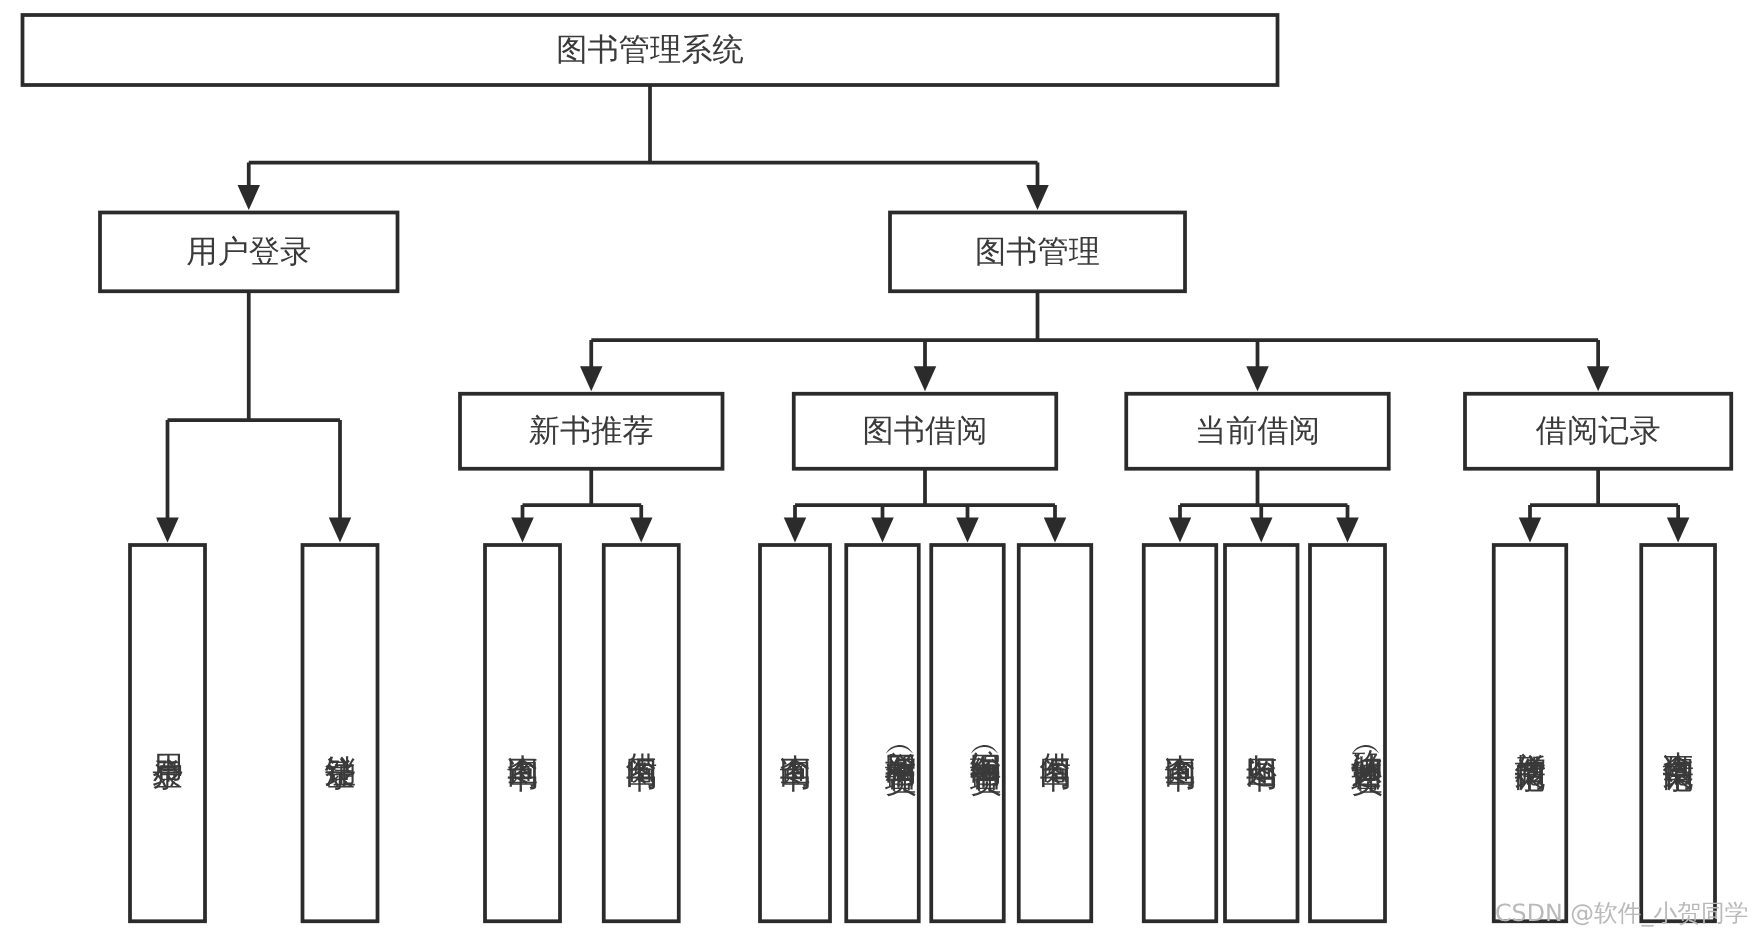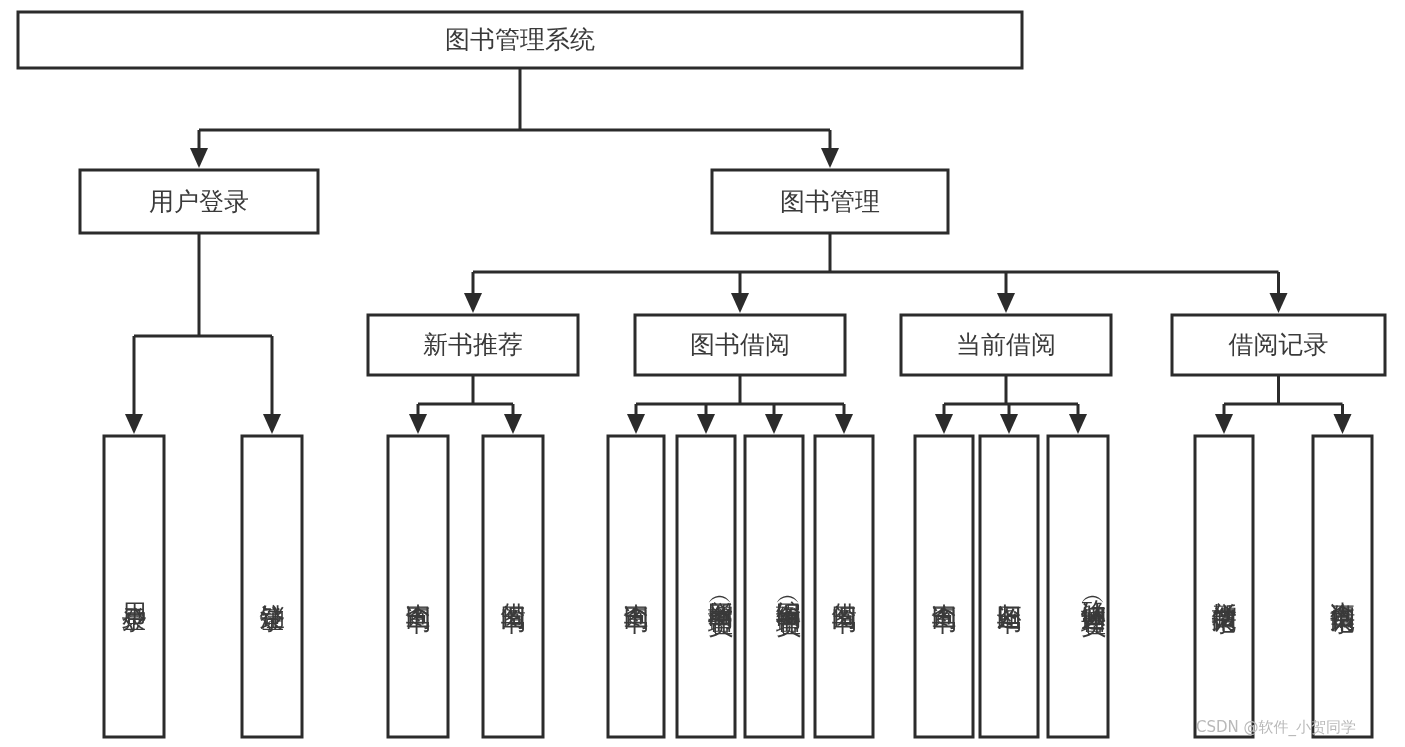--- a/index.html
+++ b/index.html
@@ -54,21 +54,21 @@
     font-size: 25px;
     line-height: 1.18;
     color: #3a3a3a;
     letter-spacing: 2px;
     white-space: nowrap;
     pointer-events: none;
   }
   .watermark {
     position: absolute;
     font-family: "DejaVu Sans", "Liberation Sans", sans-serif;
-    font-size: 15px;
+    font-size: 19px;
     color: #b9b9b9;
     white-space: nowrap;
   }
 </style>
 </head>
 <body>
 
 <div id="diagram-root">
 
   <svg id="chart-svg" viewBox="0 0 1405 747">

